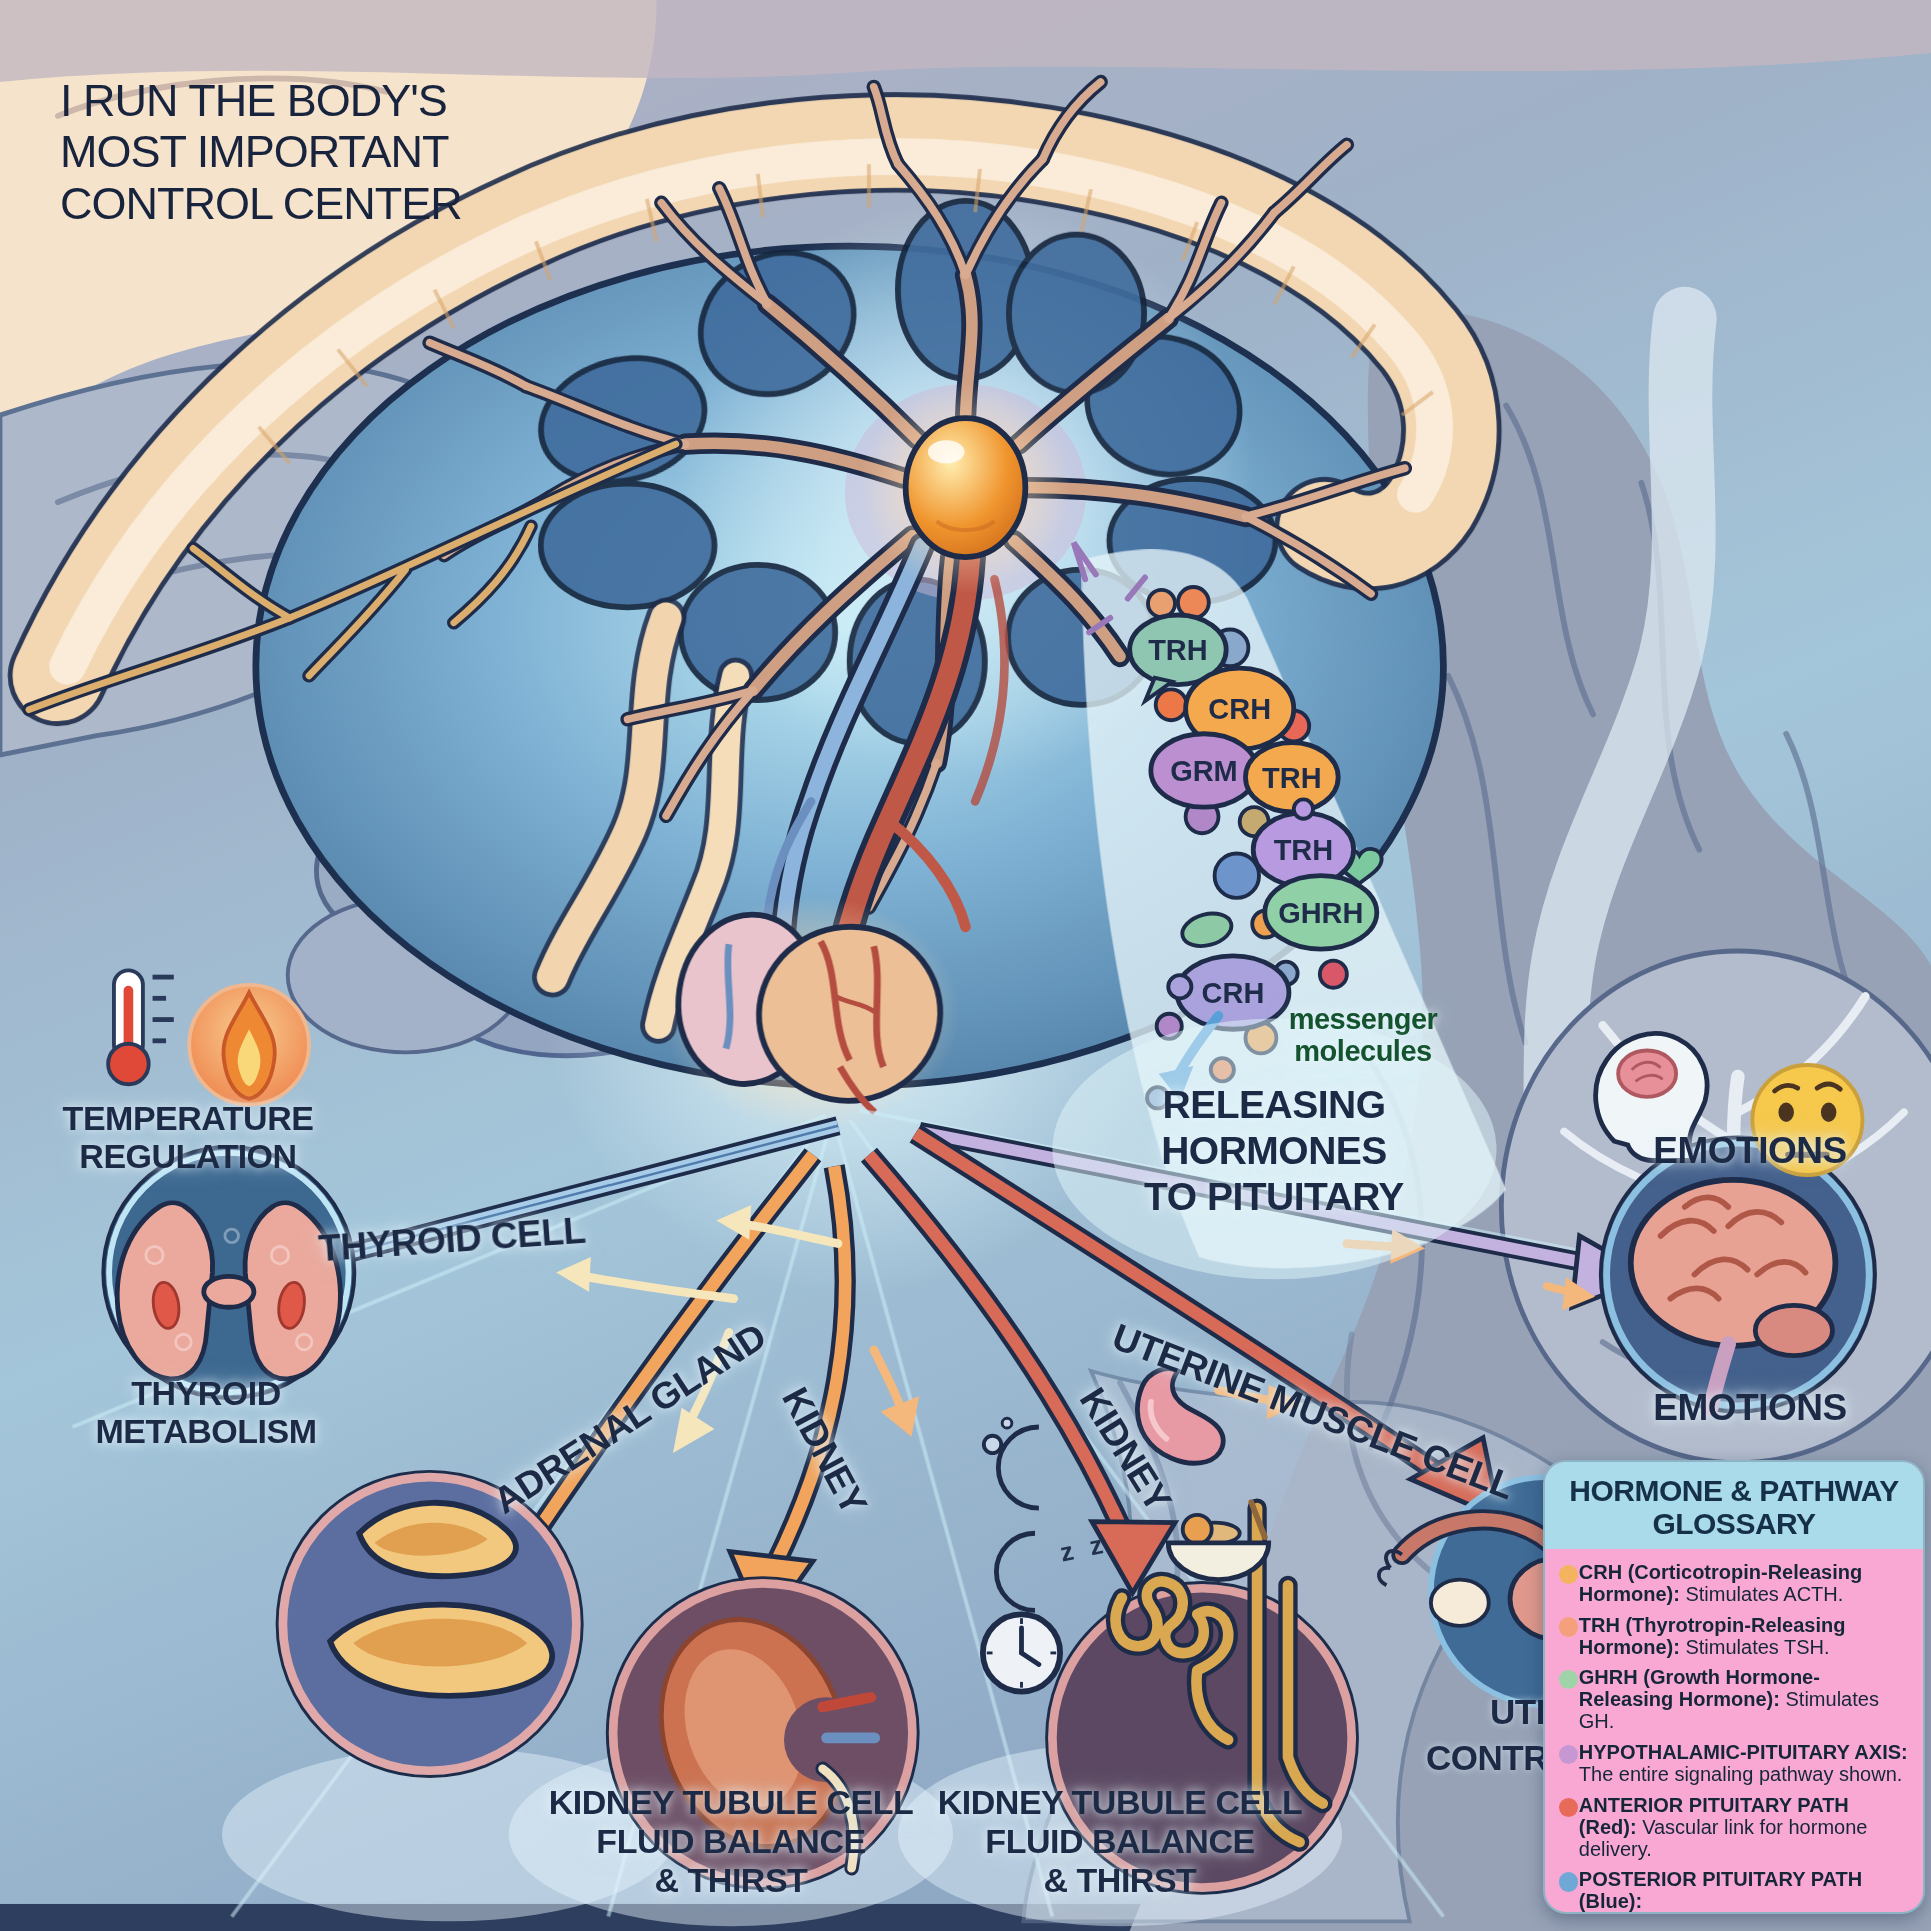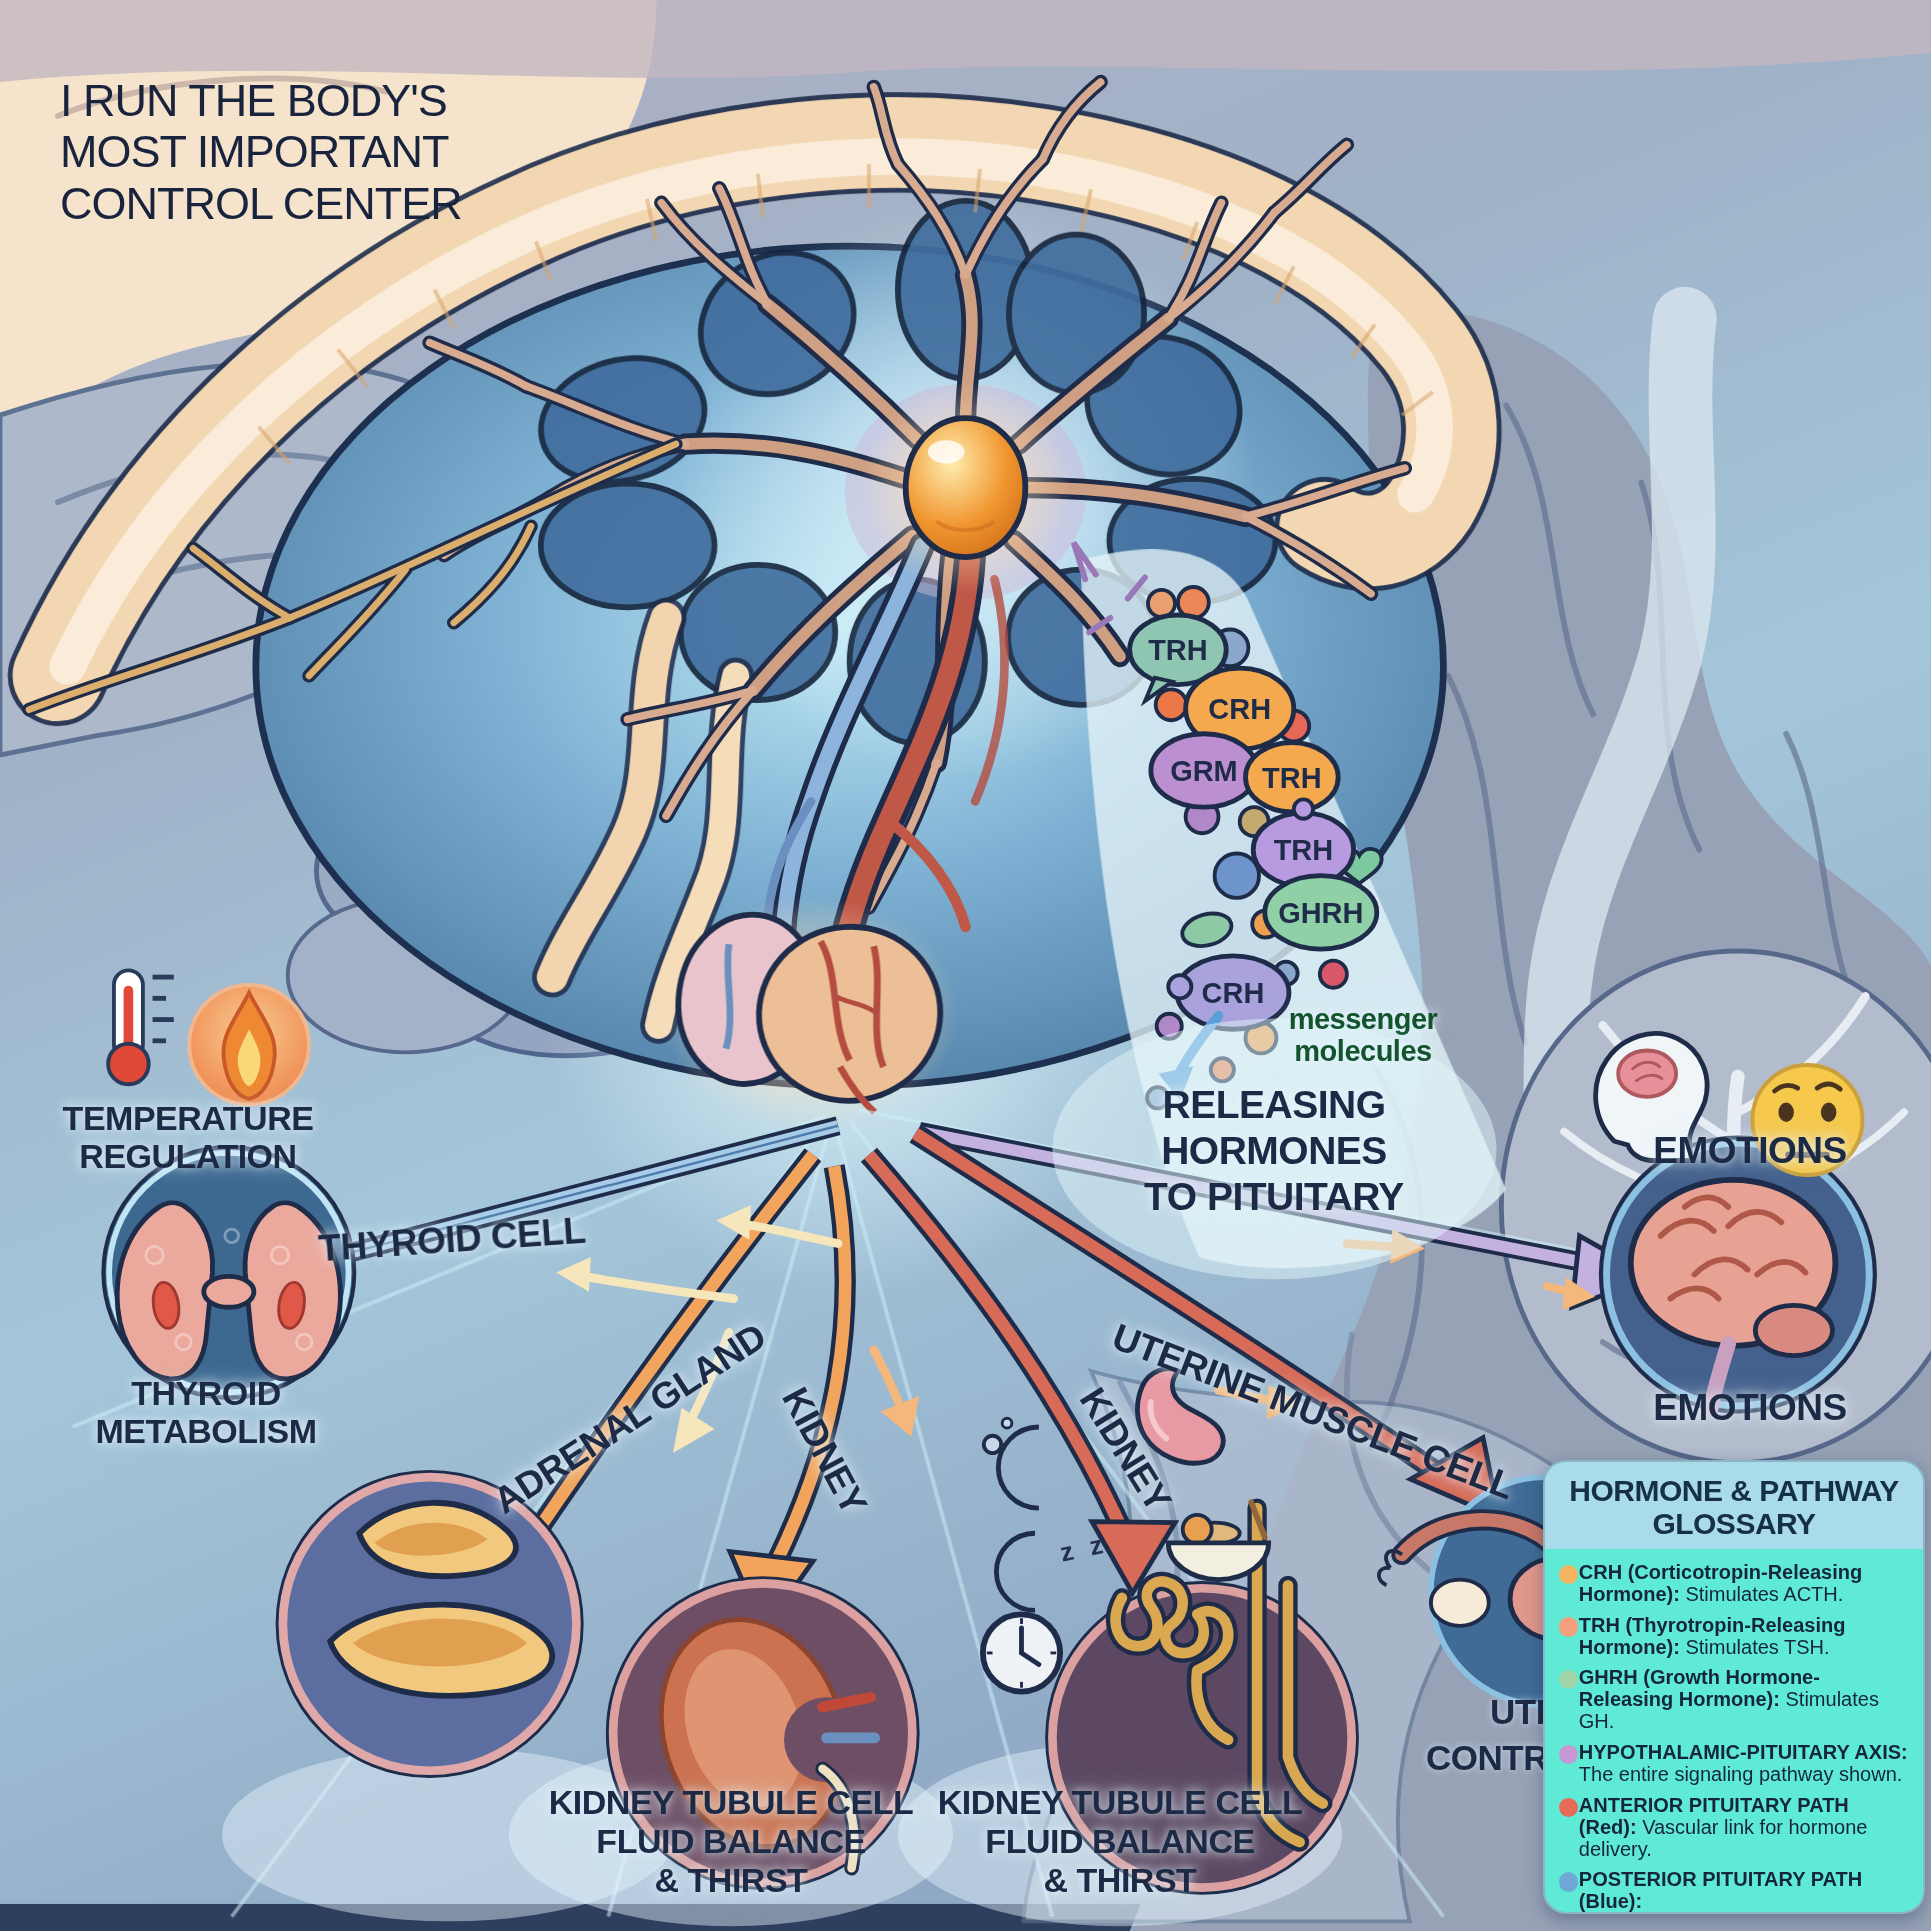--- a/index.html
+++ b/index.html
@@ -8,21 +8,21 @@
   #bgsvg{position:absolute;left:0;top:0;z-index:0;}
   .lbl{position:absolute;z-index:2;color:#1c2a46;font-weight:bold;text-align:center;
        transform:translate(-50%,-50%);letter-spacing:-0.5px;
        text-shadow:0 0 9.7px rgba(230,245,252,.85),0 0 21px rgba(230,245,252,.55);}
   .lbl span{display:block;}
   #title{position:absolute;left:60px;top:75px;z-index:2;color:#18233d;font-weight:normal;
          font-size:45px;line-height:1.14;letter-spacing:-1px;text-align:left;}
   #title span{display:block;}
   
   #glossary{position:absolute;left:1543px;top:1460px;width:378px;height:450px;z-index:5;
-            background:#5eead4;border:2.9px solid #8cb4c4;border-radius:23px;overflow:hidden;
+            background:#f9a8d4;border:2.9px solid #8cb4c4;border-radius:23px;overflow:hidden;
             box-shadow:0 5.8px 17.4px rgba(20,40,70,.35);}
   #glossary .hdr{background:#a9dbeb;padding:11.6px 7.7px 9.7px 7.7px;text-align:center;
             color:#16304a;font-weight:bold;font-size:30px;line-height:1.1;letter-spacing:-0.5px;}
   #glossary .hdr span{display:block;}
   #glossary .body{padding:11.6px 13.5px 7.7px 13.5px;}
   .gitem{display:flex;gap:1px;margin-bottom:8.7px;}
   .gdot{flex:0 0 19.3px;width:19.3px;height:19.3px;border-radius:50%;margin-top:3.9px;}
   .gtxt{font-size:20px;line-height:1.1;color:#152639;}
   .gterm{font-weight:bold;}
   

